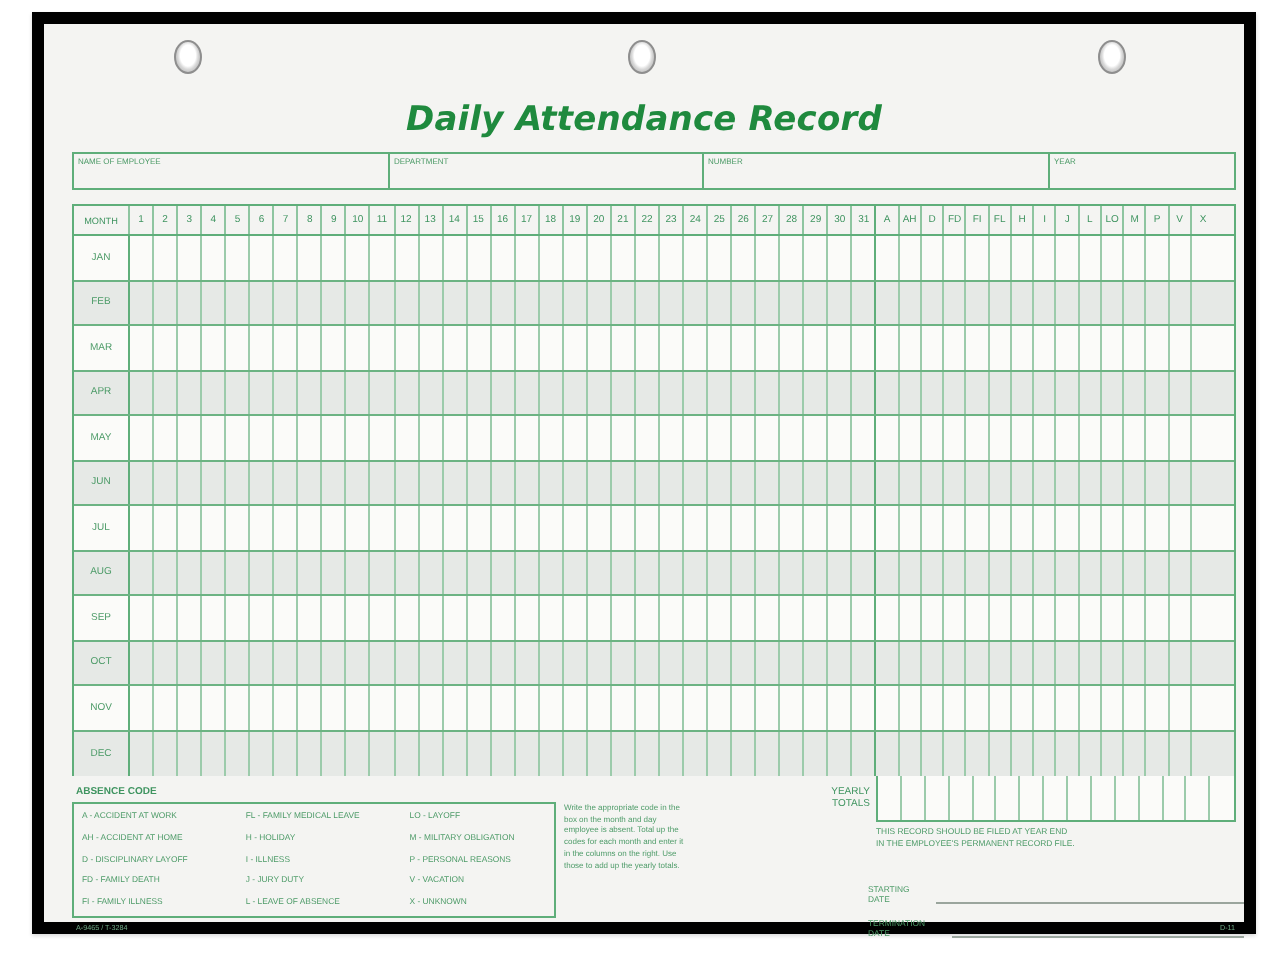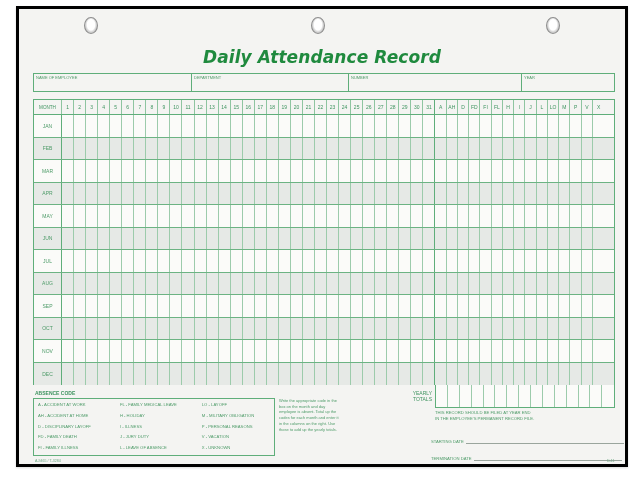--- a/index.html
+++ b/index.html
@@ -1,20 +1,20 @@
 <!DOCTYPE html>
 <html><head>
 <meta charset="utf-8">
 <style>
   * { box-sizing: border-box; margin: 0; padding: 0; }
   html, body { width: 640px; height: 480px; background: #ffffff; overflow: hidden; }
   body { position: relative; font-family: "Liberation Sans", sans-serif; color: #2e8b57; }
   .page {
     position: absolute; left: 16px; top: 6px; width: 612px; height: 461px;
-    background: #f4f4f2; border: 3px solid #000000;
+    background: #f4f4f2; border: 6px solid #000000;
     box-shadow: 0 1px 2px rgba(0,0,0,0.15);
   }
   .hole {
     position: absolute; top: 8px; width: 14px; height: 17px; border-radius: 50%;
     background: radial-gradient(ellipse at 50% 45%, #ffffff 0 45%, #d8d8d8 60%, #9a9a9a 100%);
     border: 1px solid #8e8e8e;
   }
   .title {
     position: absolute; left: 0; width: 100%; top: 38px; text-align: center;
     font-family: "DejaVu Sans", sans-serif; font-weight: bold; font-style: italic;

